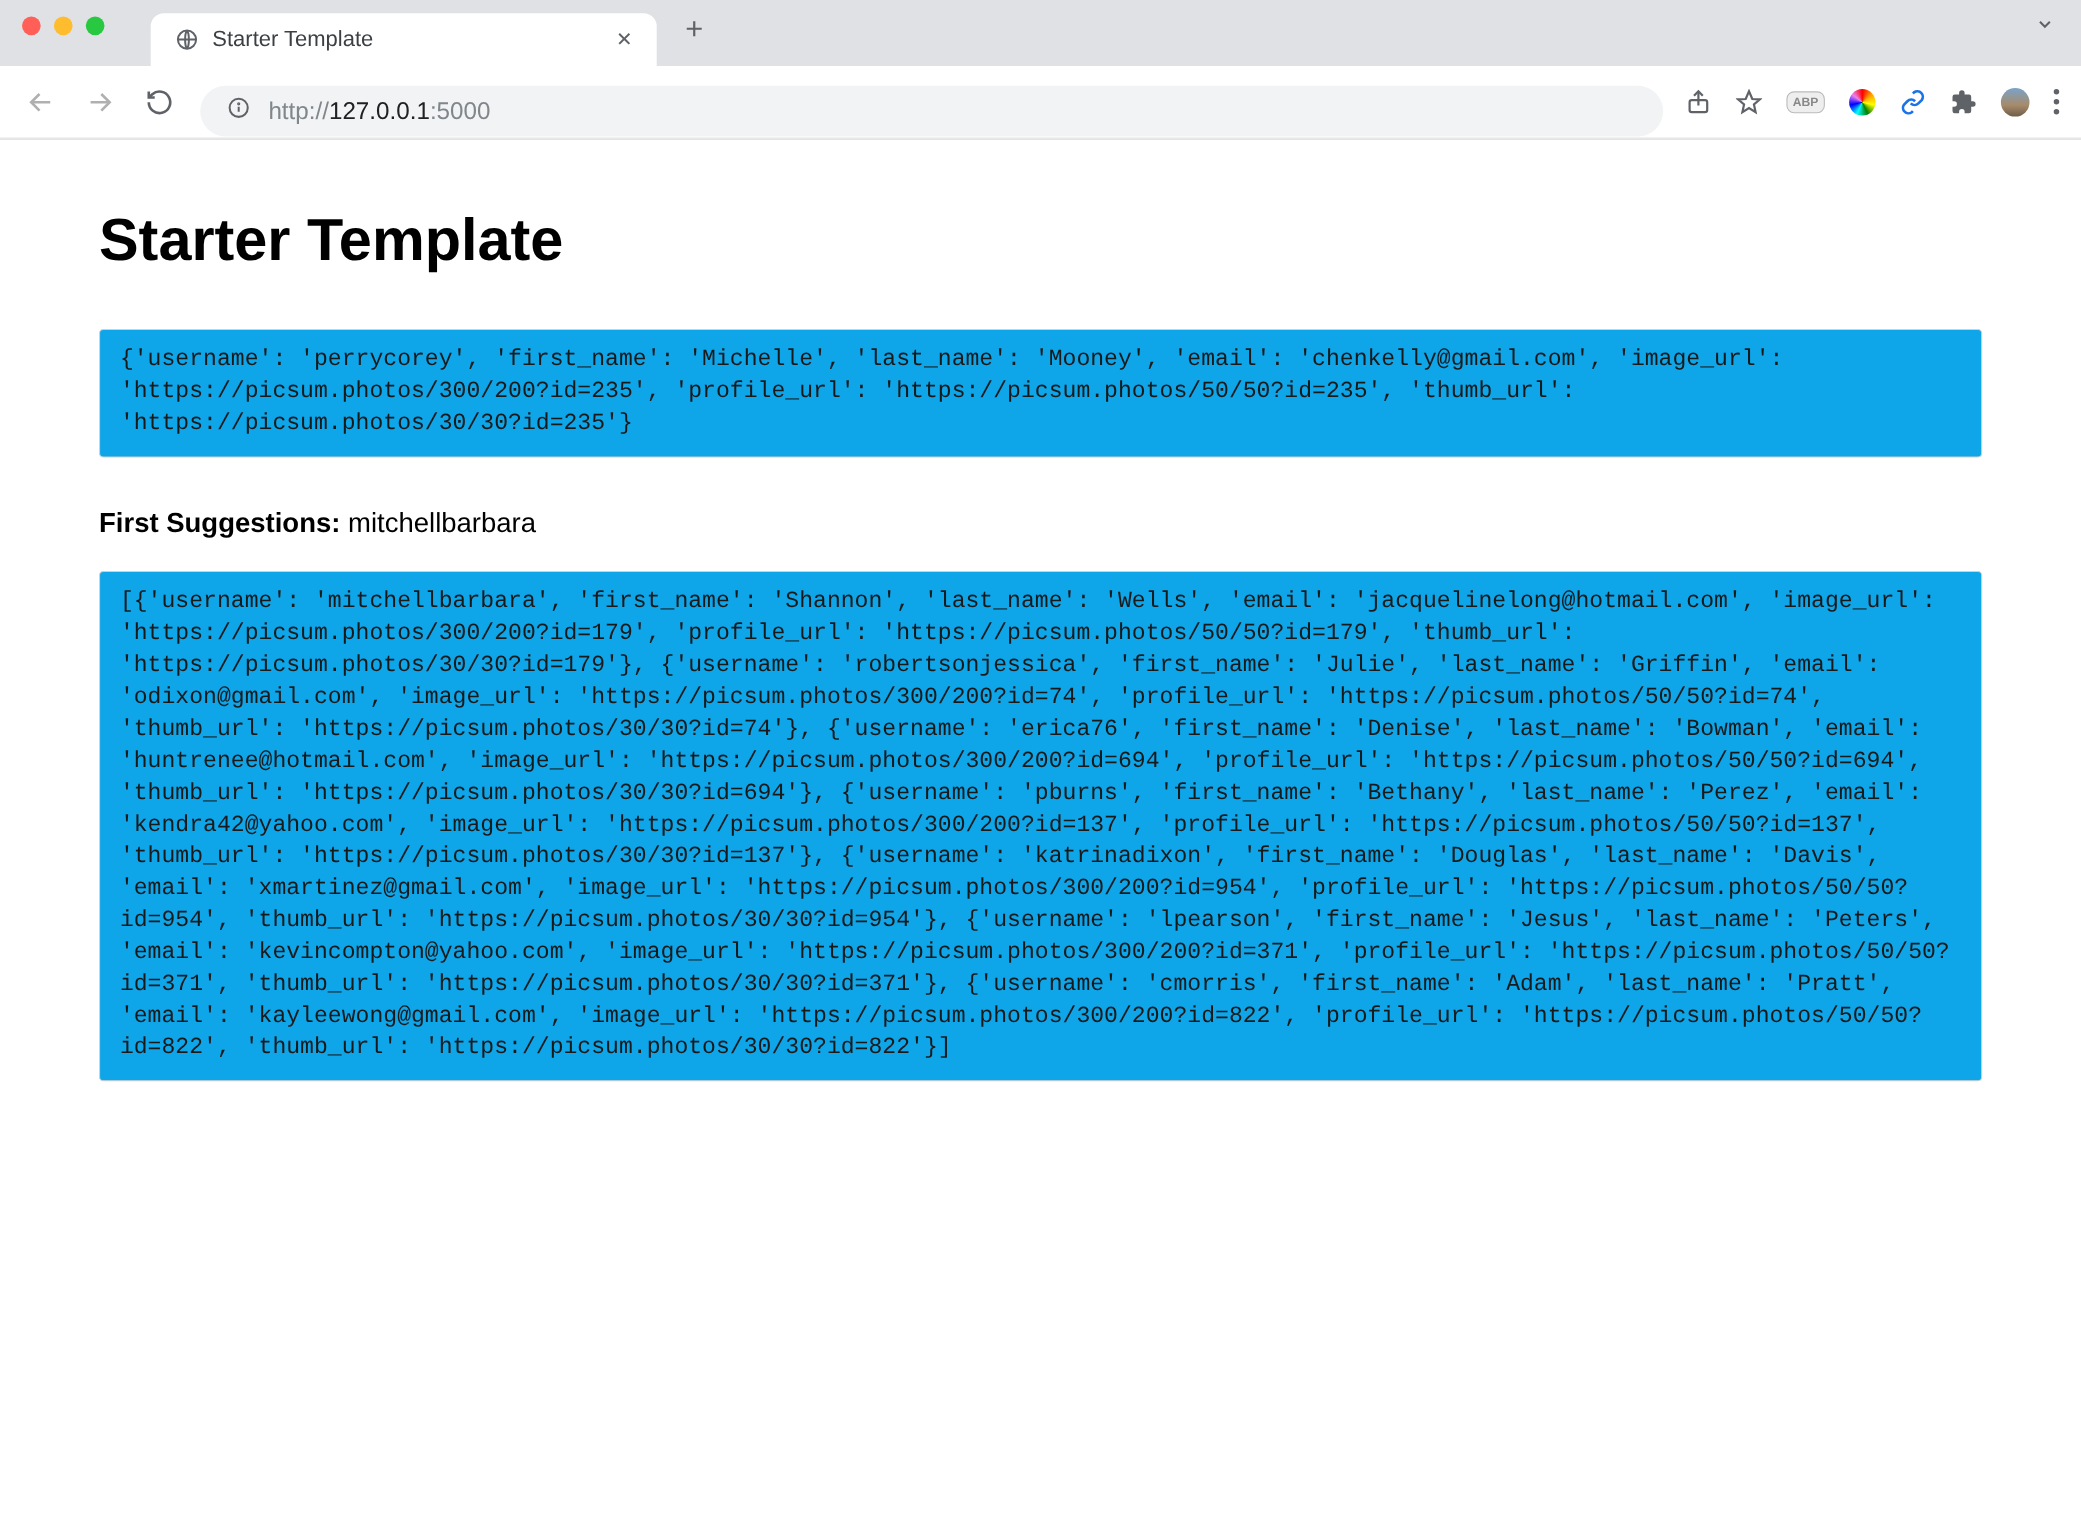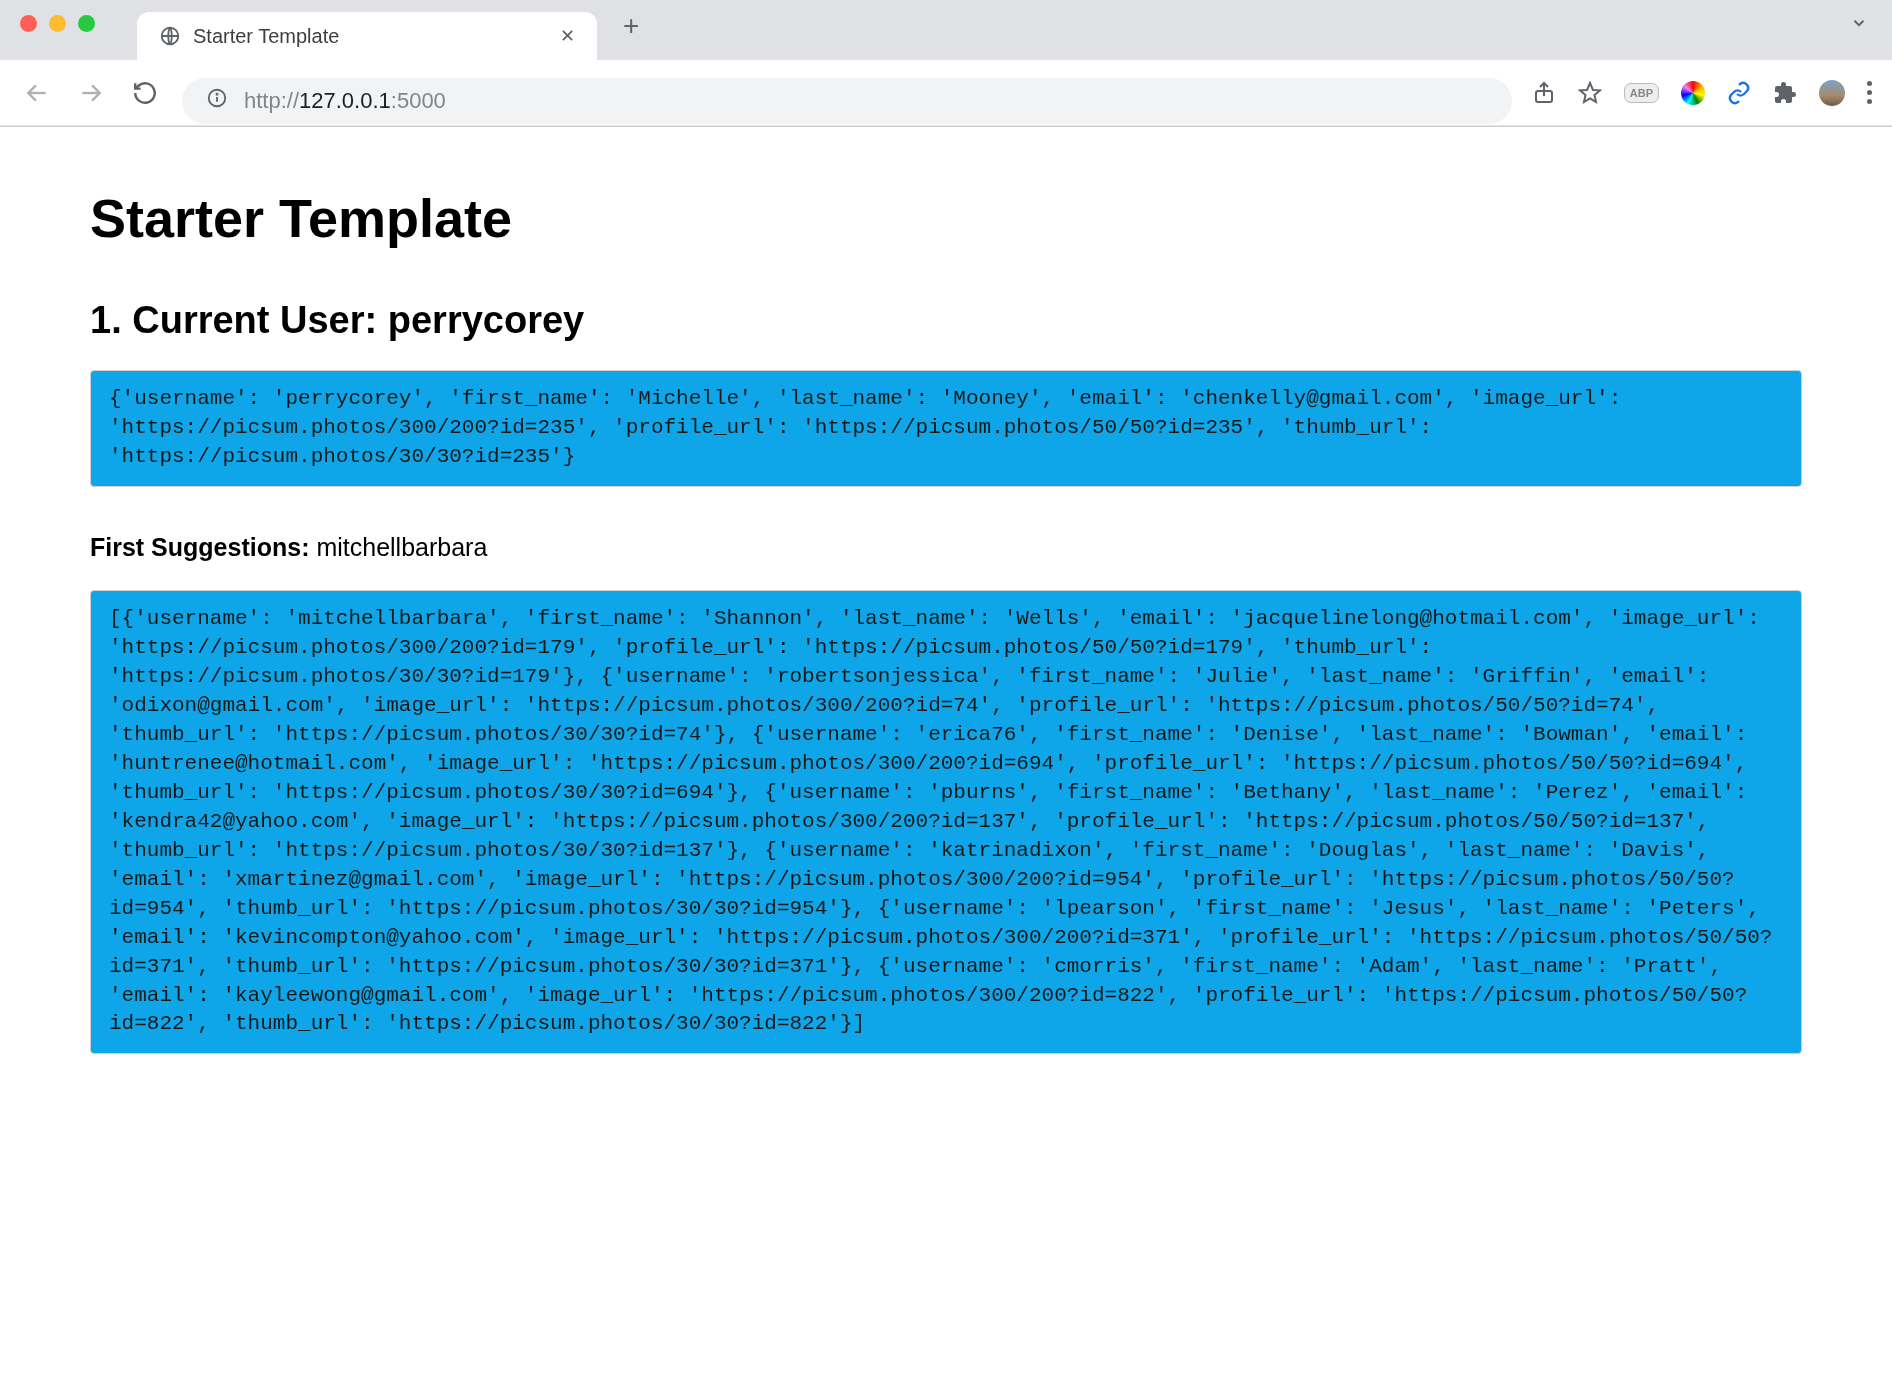--- a/index.html
+++ b/index.html
@@ -233,23 +233,20 @@
           <span></span>
           <span></span>
         </span>
     </div>
   </div>
 </div>
 
 <div class="page">
   <h1 class="page-title">Starter Template</h1>
 
-  <h2 class="section">
-    <span>1. Current User: </span><span>perrycorey</span>
-  </h2>
 
   <pre class="box">{'username': 'perrycorey', 'first_name': 'Michelle', 'last_name': 'Mooney', 'email': 'chenkelly@gmail.com', 'image_url': 'https://picsum.photos/300/200?id=235', 'profile_url': 'https://picsum.photos/50/50?id=235', 'thumb_url': 'https://picsum.photos/30/30?id=235'}</pre>
 
 
   <h3 class="sub">
     <span>First Suggestions: </span><span class="val">mitchellbarbara</span>
   </h3>
 
   <pre class="box" style="margin-bottom:0">[{'username': 'mitchellbarbara', 'first_name': 'Shannon', 'last_name': 'Wells', 'email': 'jacquelinelong@hotmail.com', 'image_url': 'https://picsum.photos/300/200?id=179', 'profile_url': 'https://picsum.photos/50/50?id=179', 'thumb_url': 'https://picsum.photos/30/30?id=179'}, {'username': 'robertsonjessica', 'first_name': 'Julie', 'last_name': 'Griffin', 'email': 'odixon@gmail.com', 'image_url': 'https://picsum.photos/300/200?id=74', 'profile_url': 'https://picsum.photos/50/50?id=74', 'thumb_url': 'https://picsum.photos/30/30?id=74'}, {'username': 'erica76', 'first_name': 'Denise', 'last_name': 'Bowman', 'email': 'huntrenee@hotmail.com', 'image_url': 'https://picsum.photos/300/200?id=694', 'profile_url': 'https://picsum.photos/50/50?id=694', 'thumb_url': 'https://picsum.photos/30/30?id=694'}, {'username': 'pburns', 'first_name': 'Bethany', 'last_name': 'Perez', 'email': 'kendra42@yahoo.com', 'image_url': 'https://picsum.photos/300/200?id=137', 'profile_url': 'https://picsum.photos/50/50?id=137', 'thumb_url': 'https://picsum.photos/30/30?id=137'}, {'username': 'katrinadixon', 'first_name': 'Douglas', 'last_name': 'Davis', 'email': 'xmartinez@gmail.com', 'image_url': 'https://picsum.photos/300/200?id=954', 'profile_url': 'https://picsum.photos/50/50?id=954', 'thumb_url': 'https://picsum.photos/30/30?id=954'}, {'username': 'lpearson', 'first_name': 'Jesus', 'last_name': 'Peters', 'email': 'kevincompton@yahoo.com', 'image_url': 'https://picsum.photos/300/200?id=371', 'profile_url': 'https://picsum.photos/50/50?id=371', 'thumb_url': 'https://picsum.photos/30/30?id=371'}, {'username': 'cmorris', 'first_name': 'Adam', 'last_name': 'Pratt', 'email': 'kayleewong@gmail.com', 'image_url': 'https://picsum.photos/300/200?id=822', 'profile_url': 'https://picsum.photos/50/50?id=822', 'thumb_url': 'https://picsum.photos/30/30?id=822'}]</pre>
 </div>

